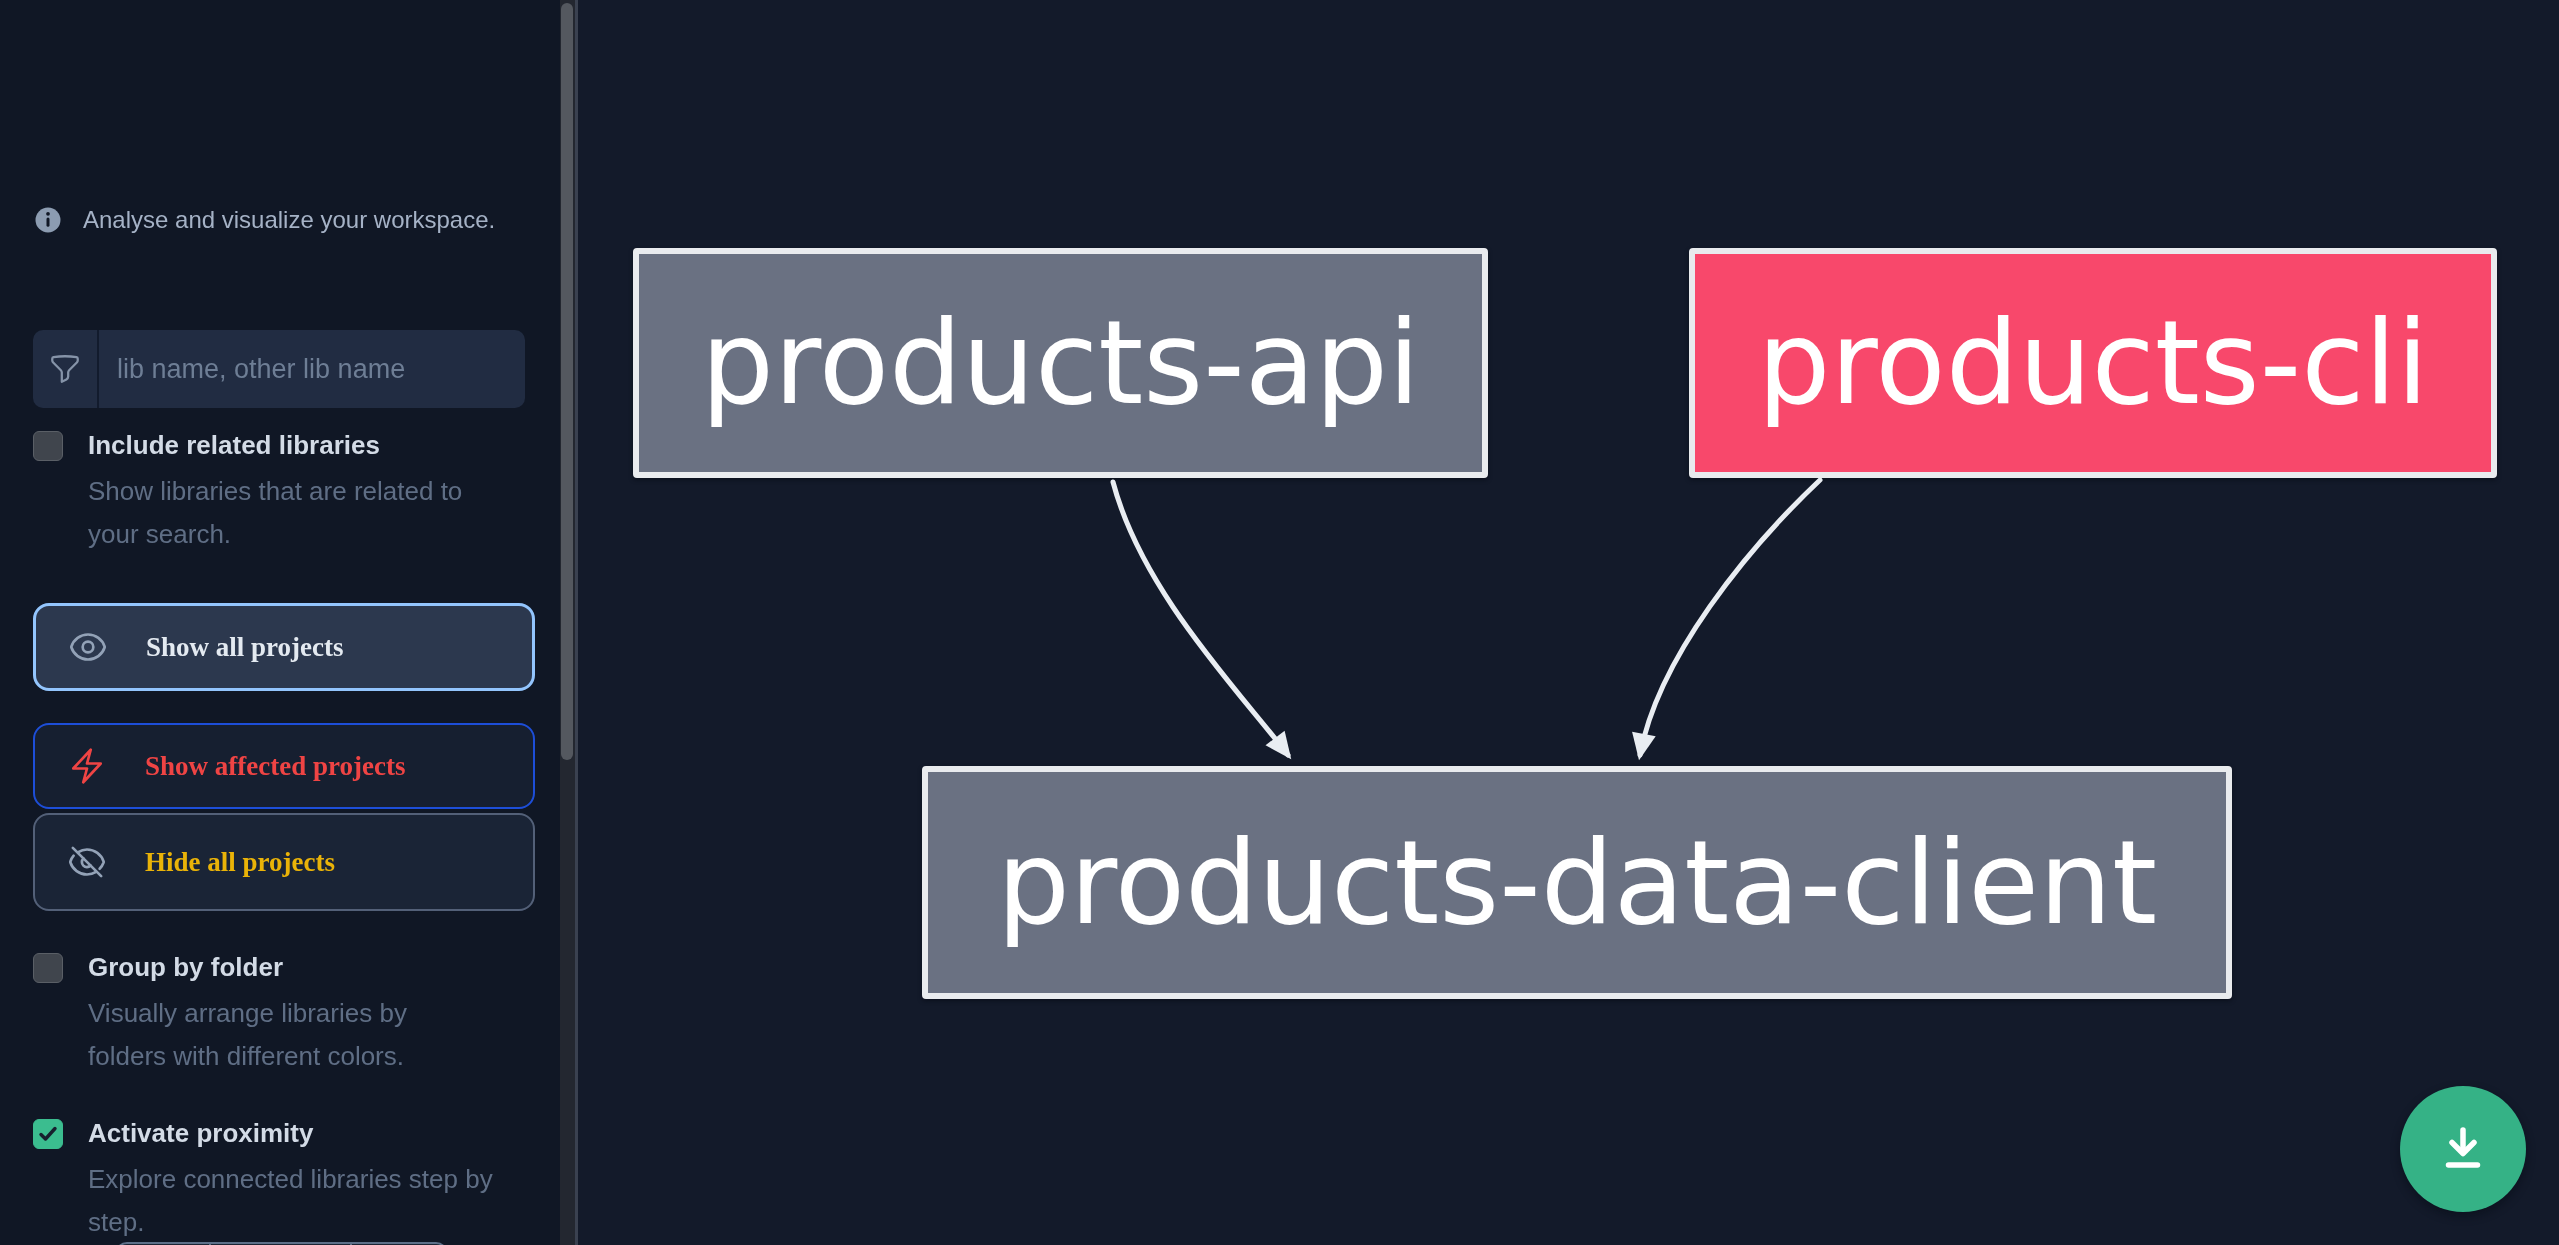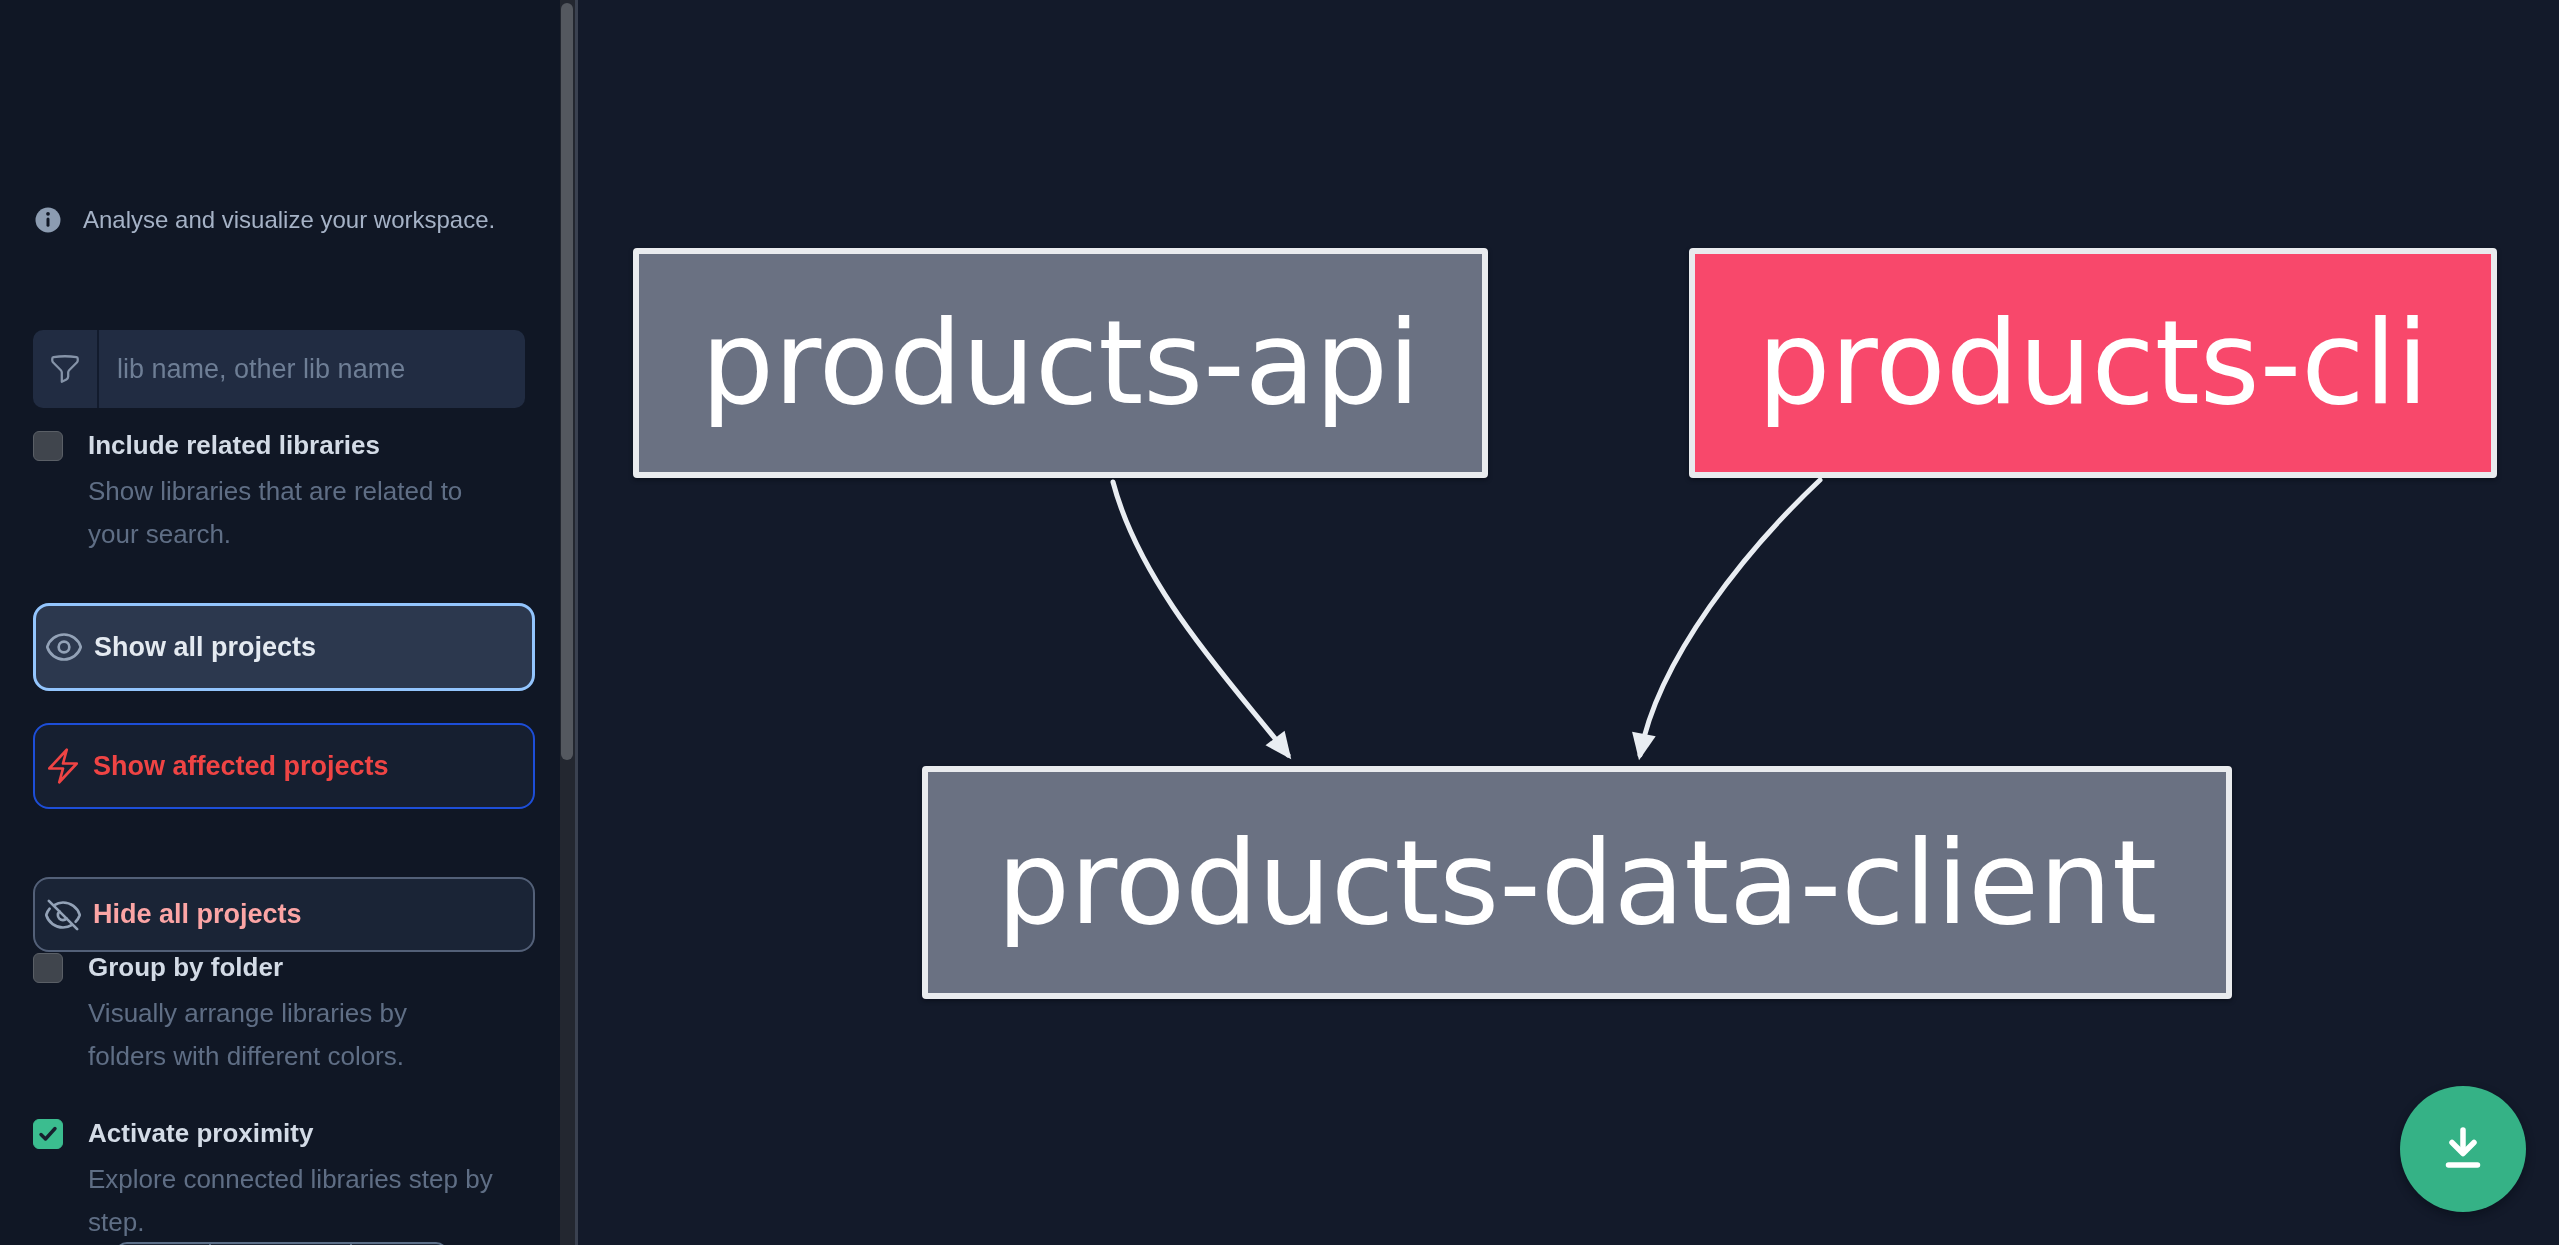--- a/index.html
+++ b/index.html
@@ -23,25 +23,25 @@
   .search .fbox{width:64px;display:flex;align-items:center;justify-content:center;border-right:2px solid #121b2d;}
   .search input{flex:1;background:transparent;border:none;outline:none;padding:0 18px;font-size:27px;color:#cbd5e1;font-family:"Liberation Sans",sans-serif;}
   .search input::placeholder{color:#6e7e95;}
   
   .opt{position:absolute;left:33px;width:505px;}
   .cb{position:absolute;left:0;top:0;width:30px;height:30px;border-radius:6px;background:#40454d;border:1px solid #5a5f66;box-sizing:border-box;cursor:pointer;display:flex;align-items:center;justify-content:center;}
   .cb.checked{background:#3bbd8f;border-color:#3bbd8f;}
   .opt-label{position:absolute;left:55px;top:-2px;font-size:26px;font-weight:700;color:#d3dbe6;white-space:nowrap;line-height:32px;}
   .opt-desc{position:absolute;left:55px;top:39px;font-size:26px;color:#5f6e85;line-height:43px;}
   
-  .abtn{position:absolute;left:33px;width:502px;border-radius:16px;display:flex;align-items:center;gap:10px;padding:0 0 0 8px;box-sizing:border-box;cursor:pointer;font-family:Liberation Sans, sans-serif;}
+  .abtn{position:absolute;left:33px;width:502px;border-radius:16px;display:flex;align-items:center;gap:38px;padding:0 0 0 32px;box-sizing:border-box;cursor:pointer;font-family:Liberation Serif, serif;}
   .abtn .lbl{font-size:27px;font-weight:700;}
   .abtn.show-all{top:603px;height:88px;background:#2c384e;border:3px solid #93c5fd;color:#e4eaf1;}
   .abtn.affected{top:723px;height:86px;background:#161f30;border:2px solid #1d4ed8;color:#ef4444;}
-  .abtn.hide-all{top:877px;height:75px;background:#1a2436;border:2px solid #536078;color:#fca5a5;}
+  .abtn.hide-all{top:813px;height:98px;background:#1a2436;border:2px solid #536078;color:#eab308;}
   
   .stepper{position:absolute;left:115px;top:1242px;width:333px;height:56px;background:#1b2434;border:2px solid #5d7089;border-radius:12px;box-sizing:border-box;}
   .stepper .sep1{position:absolute;left:92px;top:0;width:2px;height:100%;background:#5d7089;}
   .stepper .sep2{position:absolute;left:233px;top:0;width:2px;height:100%;background:#5d7089;}
   
   .scroll-track{position:absolute;left:560px;top:0;width:15px;height:1245px;background:#232730;}
   .scroll-thumb{position:absolute;left:1px;top:3px;width:12px;height:757px;border-radius:6px;background:#54585f;}
   .main-border{position:absolute;left:575px;top:0;width:3px;height:1245px;background:#3a4150;}
   
   .main{position:absolute;left:578px;top:0;width:1981px;height:1245px;background:#131a2a;}

